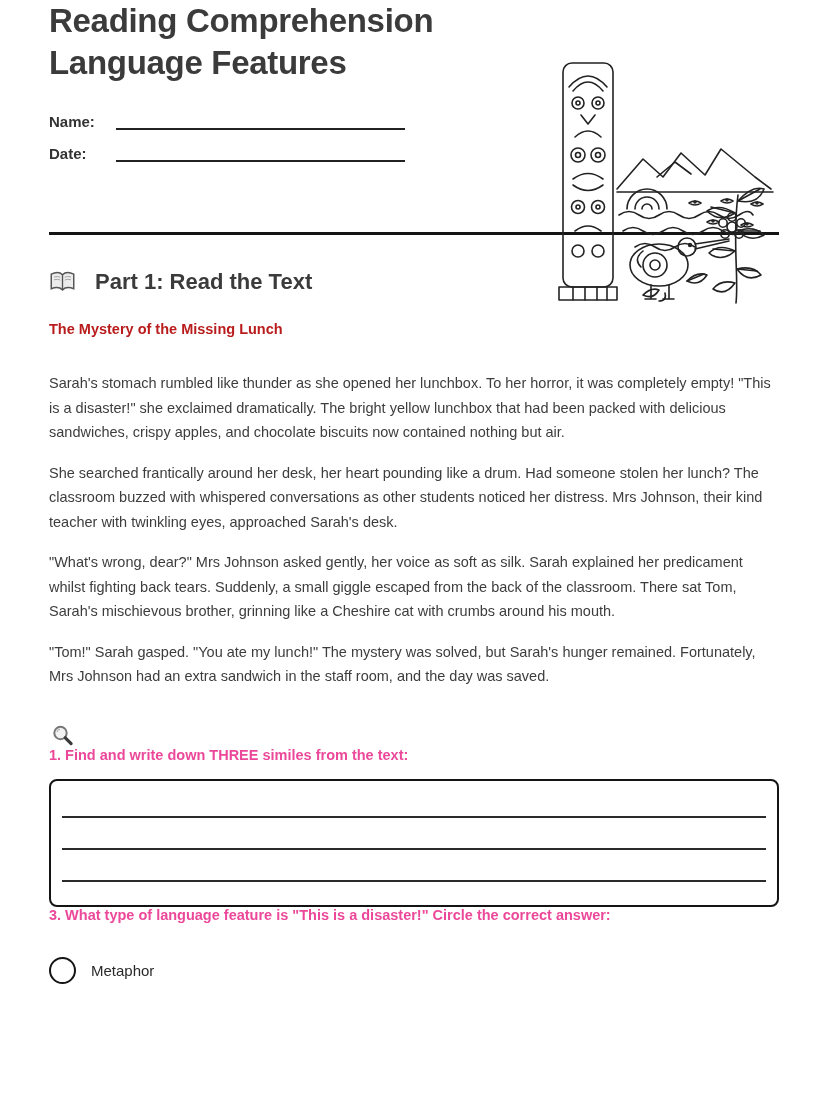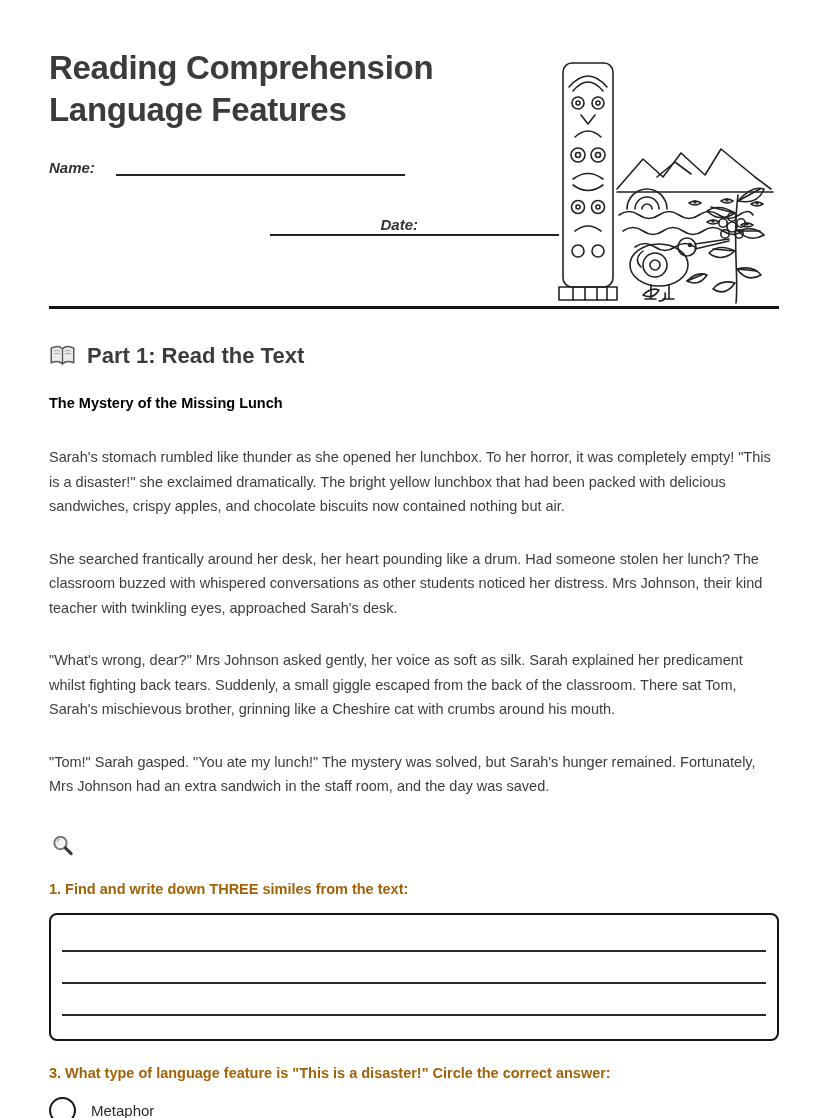--- a/index.html
+++ b/index.html
@@ -5,56 +5,56 @@
   * { margin:0; padding:0; box-sizing:border-box; }
   html,body { background:#ffffff; }
   body {
     width:828px; height:1118px; overflow:hidden;
     font-family:"Liberation Sans", sans-serif;
     color:#3d3d3d;
   }
   .page { padding:0 49px; position:relative; }
 
   
-  .header { position:relative; padding-top:47px; }
+  .header { position:relative; }
   .page-title {
     width:400px; font-size:33px; font-weight:700; line-height:1.26;
     color:#3b3b3b; letter-spacing:-0.3px;
   }
-  .field-row { display:flex; align-items:center; margin-top:27px; height:20px;font-style:italic; }
-  .field-row.date { margin-top:39px;flex-direction:column; }
+  .field-row { display:flex; align-items:flex-end; margin-top:27px; height:20px; }
+  .field-row.date { margin-top:12px; }
   .field-label { width:67px; font-size:15px; font-weight:700; color:#333; }
   .field-line { width:289px; border-bottom:2px solid #222; height:18px; }
   .illustration { position:absolute; top:55px; right:0; width:240px; height:250px; }
 
   .rule { margin-top:70px; border-top:3px solid #141414; }
 
   
   .section-heading {
-    display:flex; align-items:center; gap:11px;
+    display:flex; align-items:center; gap:19px;
     margin-top:34px; font-size:22px; font-weight:700; color:#3b3b3b;
   }
   .section-heading .icon { display:inline-flex; width:27px; height:24px; }
   .section-heading .icon svg { width:100%; height:100%; }
 
-  .story-title { margin-top:26px; font-size:14.5px; font-weight:700; color:#000000; }
-  .para { margin-top:28px; font-size:14.5px; line-height:24.5px; color:#3d3d3d; }
+  .story-title { margin-top:26px; font-size:14.5px; font-weight:700; color:#b91c1c; }
+  .para { margin-top:16px; font-size:14.5px; line-height:24.5px; color:#3d3d3d; }
   .para.first { margin-top:34px; }
 
-  .question { margin-top:24px; font-size:14.5px; font-weight:700; color:#a16207; }
+  .question { font-size:14.5px; font-weight:700; color:#ec4899; }
 
   .answer-box {
     margin-top:16px; height:128px;
     border:2px solid #141414; border-radius:8px;
     padding:0 11px;
   }
   .write-line { height:32px; border-bottom:2px solid #2b2b2b; }
   .write-line.first { height:37px; }
 
-  .option-row { margin-top:16px; display:flex; align-items:center; gap:15px; }
+  .option-row { margin-top:34px; display:flex; align-items:center; gap:15px; }
   .radio-circle {
     width:27px; height:27px; border:2.5px solid #141414; border-radius:50%;
     background:#fff; flex:none;
   }
   .option-label { font-size:15px; color:#2a2a2a; }
 </style>
 </head>
 <body>
 
 <div class="page">

